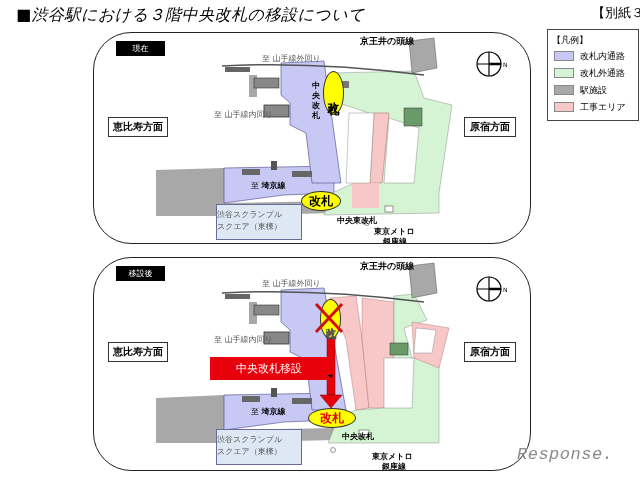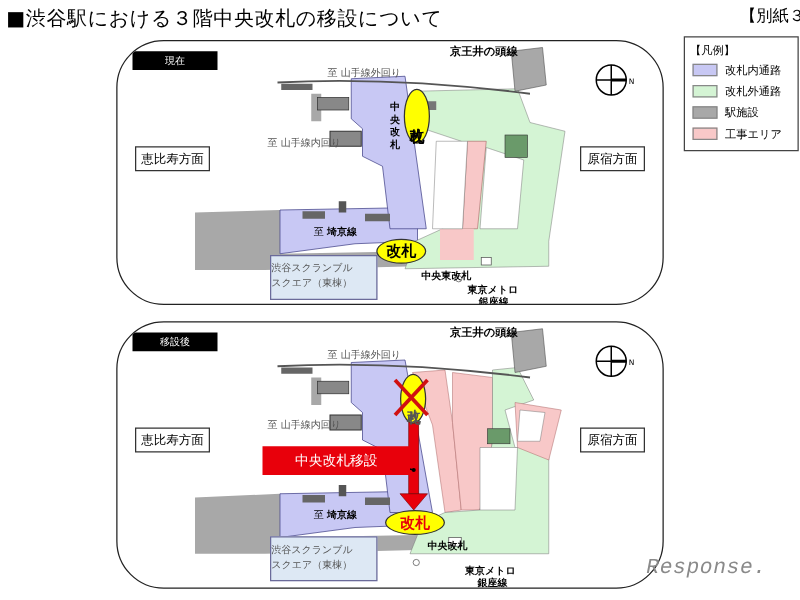--- a/index.html
+++ b/index.html
@@ -1,44 +1,44 @@
 <!DOCTYPE html>
 <html><head>
 <meta charset="utf-8">
 <style>
   html, body { margin: 0; padding: 0; }
   body {
     width: 640px; height: 480px; background: #ffffff; position: relative; overflow: hidden;
     font-family: "DejaVu Sans", "Liberation Sans", sans-serif; color: #000;
   }
   .title {
-    position: absolute; left: 5px; top: 5px; font-size: 16px; letter-spacing: 0.5px; white-space: nowrap;
+    position: absolute; left: 16px; top: 5px; font-size: 16px; letter-spacing: 0.5px; white-space: nowrap; font-style: italic;
   }
   .appendix {
     position: absolute; left: 592px; top: 4px; font-size: 13px; white-space: nowrap;
   }
   .legend {
     position: absolute; left: 547px; top: 29px; width: 90px; height: 90px;
     border: 1px solid #444; background: #fff; font-size: 9px; text-align: right;
   }
   .legend .lhead { position: absolute; left: 4px; top: 4px; }
   .legend .row { position: absolute; left: 6px; height: 12px; display: flex; align-items: center; }
   .legend .sw { width: 18px; height: 8px; border: 1px solid #888; margin-right: 6px; }
   .panel {
     position: absolute; left: 93px; width: 436px; border: 1px solid #222; border-radius: 38px; background: #fff;
     overflow: hidden;
   }
   .panel.p1 { top: 32px; height: 210px; }
   .panel.p2 { top: 257px; height: 212px; }
   .ptag {
-    position: absolute; left: 12px; top: 8px; width: 68px; height: 15px; background: #000; color: #fff;
+    position: absolute; left: 22px; top: 8px; width: 49px; height: 15px; background: #000; color: #fff;
     font-size: 8px; display: flex; align-items: center; justify-content: center;
   }
   .dirbox {
-    position: absolute; top: 84px; height: 18px; border: 1px solid #333; background: #fff; font-size: 10px; font-weight: normal;
+    position: absolute; top: 84px; height: 18px; border: 1px solid #333; background: #fff; font-size: 10px; font-weight: bold;
     display: flex; align-items: center; justify-content: center; padding: 0 4px;
   }
   .compass { position: absolute; left: 381px; top: 17px; }
   .lbl { position: absolute; font-size: 8px; white-space: nowrap; }
   .lbl.b { font-weight: bold; font-size: 9px; font-family: Liberation Serif, serif; }
   .oval {
     position: absolute; background: #ffff00; border: 1px solid #333; border-radius: 50%;
     display: flex; align-items: center; justify-content: center; font-weight: bold; line-height: 1;
   }
   .scramble {

